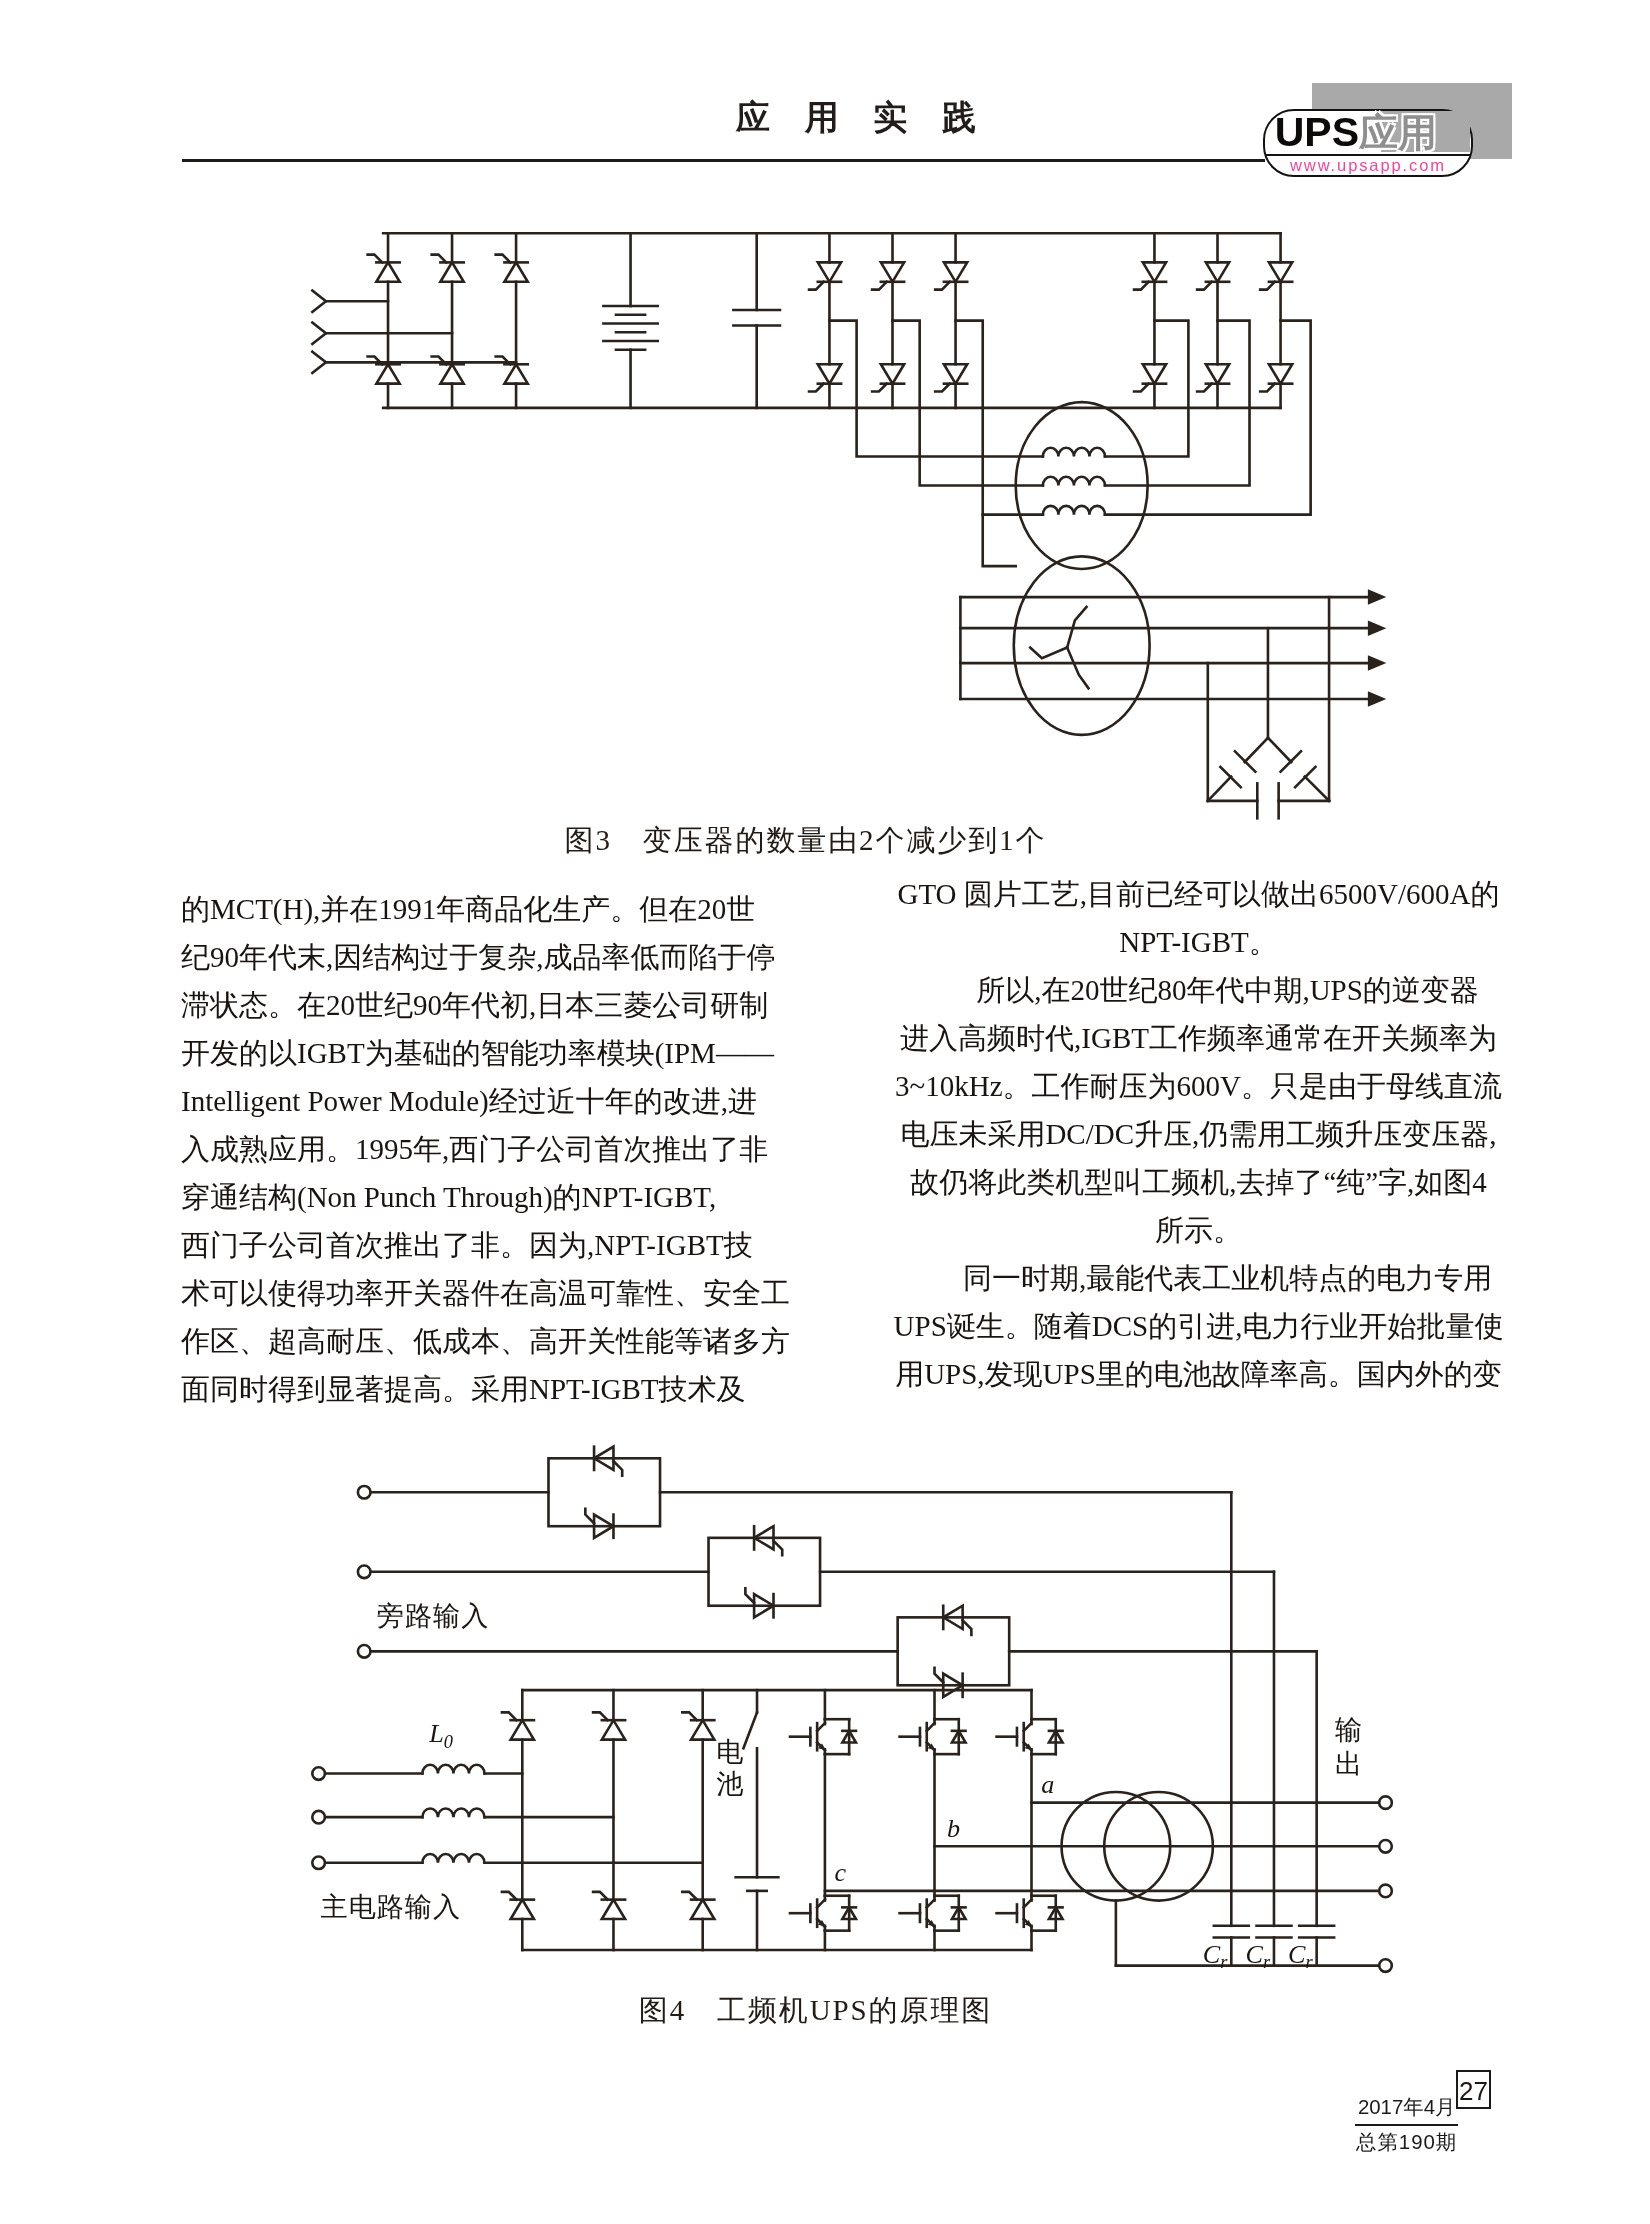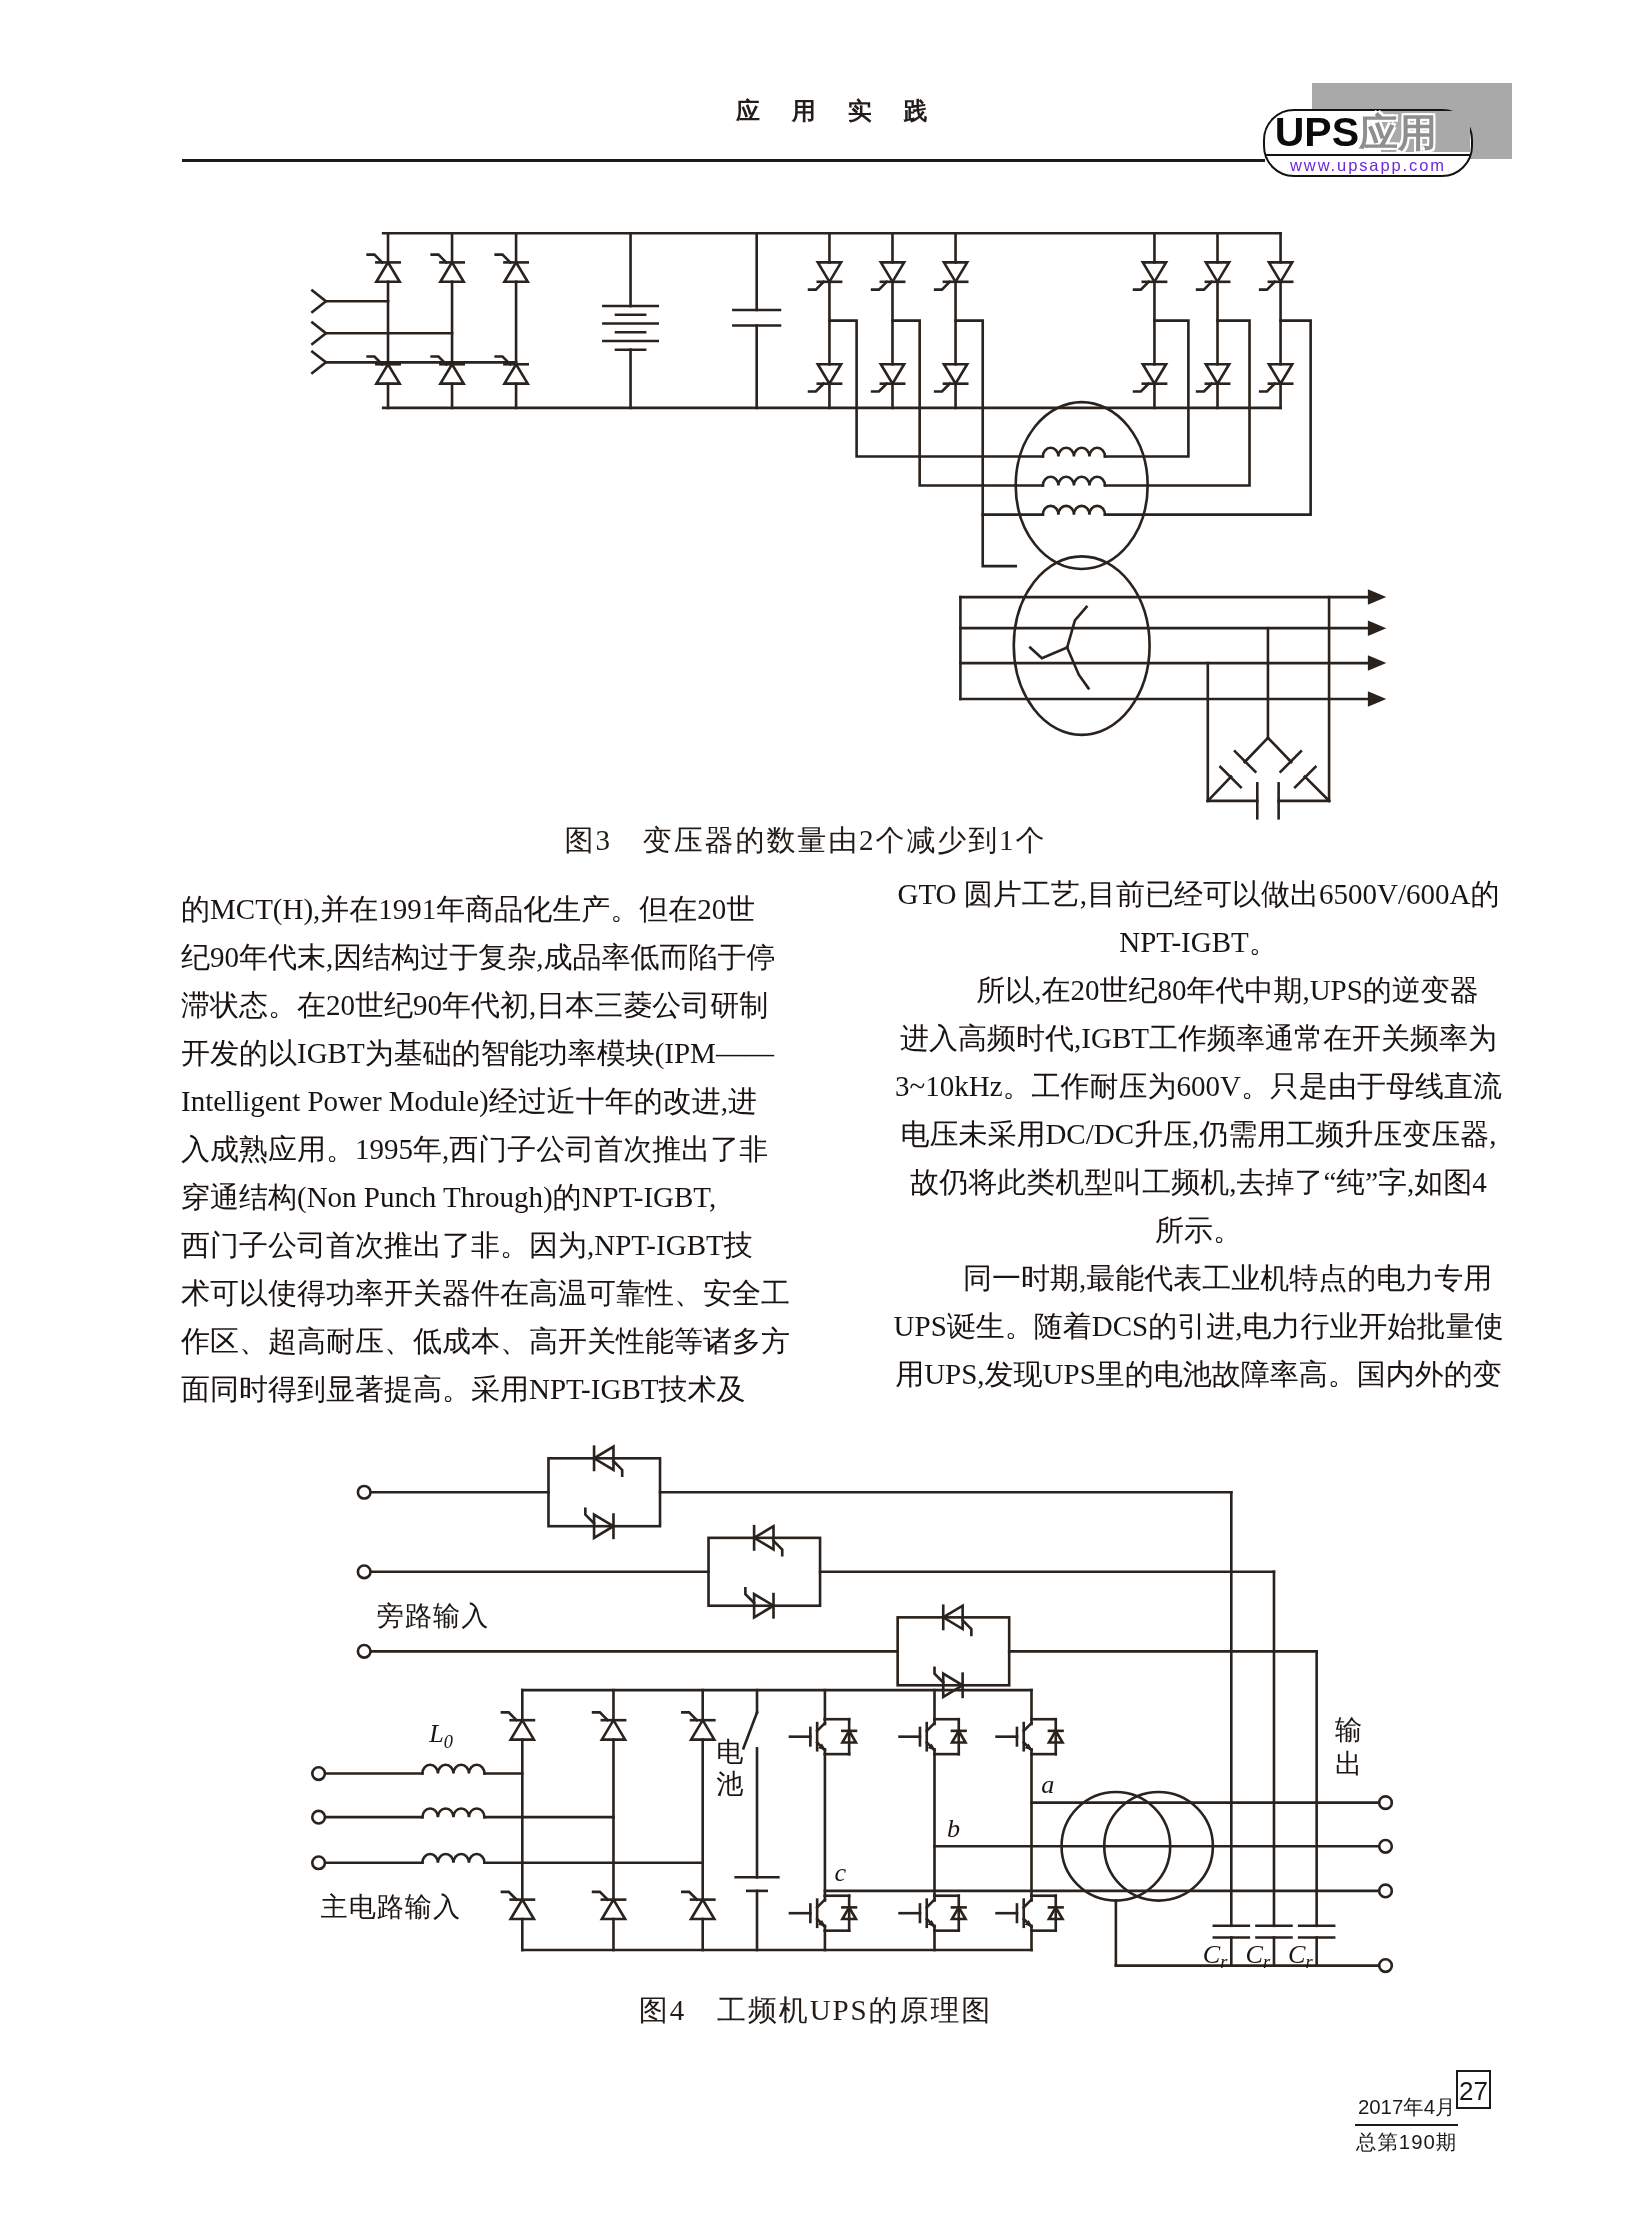--- a/index.html
+++ b/index.html
@@ -2,32 +2,32 @@
 <html><head>
 <meta charset="utf-8">
 <style>
   html,body{margin:0;padding:0;background:#e8e8e8;}
   .page{position:relative;width:1651px;height:2224px;background:#ffffff;overflow:hidden;
         font-family:"Liberation Serif","DejaVu Serif",serif;color:#1c1713;}
   .abs{position:absolute;}
 
   
   .section-title{font-family:"Liberation Sans","DejaVu Sans",sans-serif;
-     font-size:24px;font-weight:bold;letter-spacing:12.6px;color:#221d1a;white-space:nowrap;}
+     font-size:34px;font-weight:bold;letter-spacing:12.6px;color:#221d1a;white-space:nowrap;}
   .head-rule{background:#1d1a17;height:2.9px;}
   .logo-gray{background:#a9a9a9;}
   .logo-box{border:2.9px solid #141210;background:#ffffff;box-sizing:border-box;}
   .logo-row1{height:43px;padding-left:9.7px;display:flex;align-items:center;position:relative;}
   .logo-ups{font-family:"Liberation Sans","DejaVu Sans",sans-serif;font-weight:bold;
      font-size:41px;color:#0d0b0a;letter-spacing:0px;line-height:1;}
   .logo-app{font-family:"Liberation Sans","DejaVu Sans",sans-serif;font-weight:bold;
      font-size:39px;color:#8f8f8f;line-height:1;
      text-shadow:-1.9px -1.9px 0 #fff,1.9px -1.9px 0 #fff,-1.9px 1.9px 0 #fff,1.9px 1.9px 0 #fff;}
   .logo-row2{border-top:2.9px solid #141210;height:18.4px;display:flex;align-items:center;justify-content:center;
-     font-family:"Liberation Sans","DejaVu Sans",sans-serif;font-size:16.5px;letter-spacing:1.9px;color:#6d28d9;}
+     font-family:"Liberation Sans","DejaVu Sans",sans-serif;font-size:16.5px;letter-spacing:1.9px;color:#ec4899;}
 
   
   .col{font-size:29px;line-height:48px;white-space:nowrap;color:#191411;}
   .tline{height:48px;}
 
   .caption{font-size:29px;color:#231c16;text-align:center;letter-spacing:1.9px;white-space:nowrap;}
 
   
   .foot{font-family:"Liberation Sans","DejaVu Sans",sans-serif;font-size:20.4px;color:#1a1a1a;text-align:center;margin-top:28px;}
   .foot-date{border-bottom:2.9px solid #1a1a1a;padding:0 2.9px 2.9px 2.9px;}

